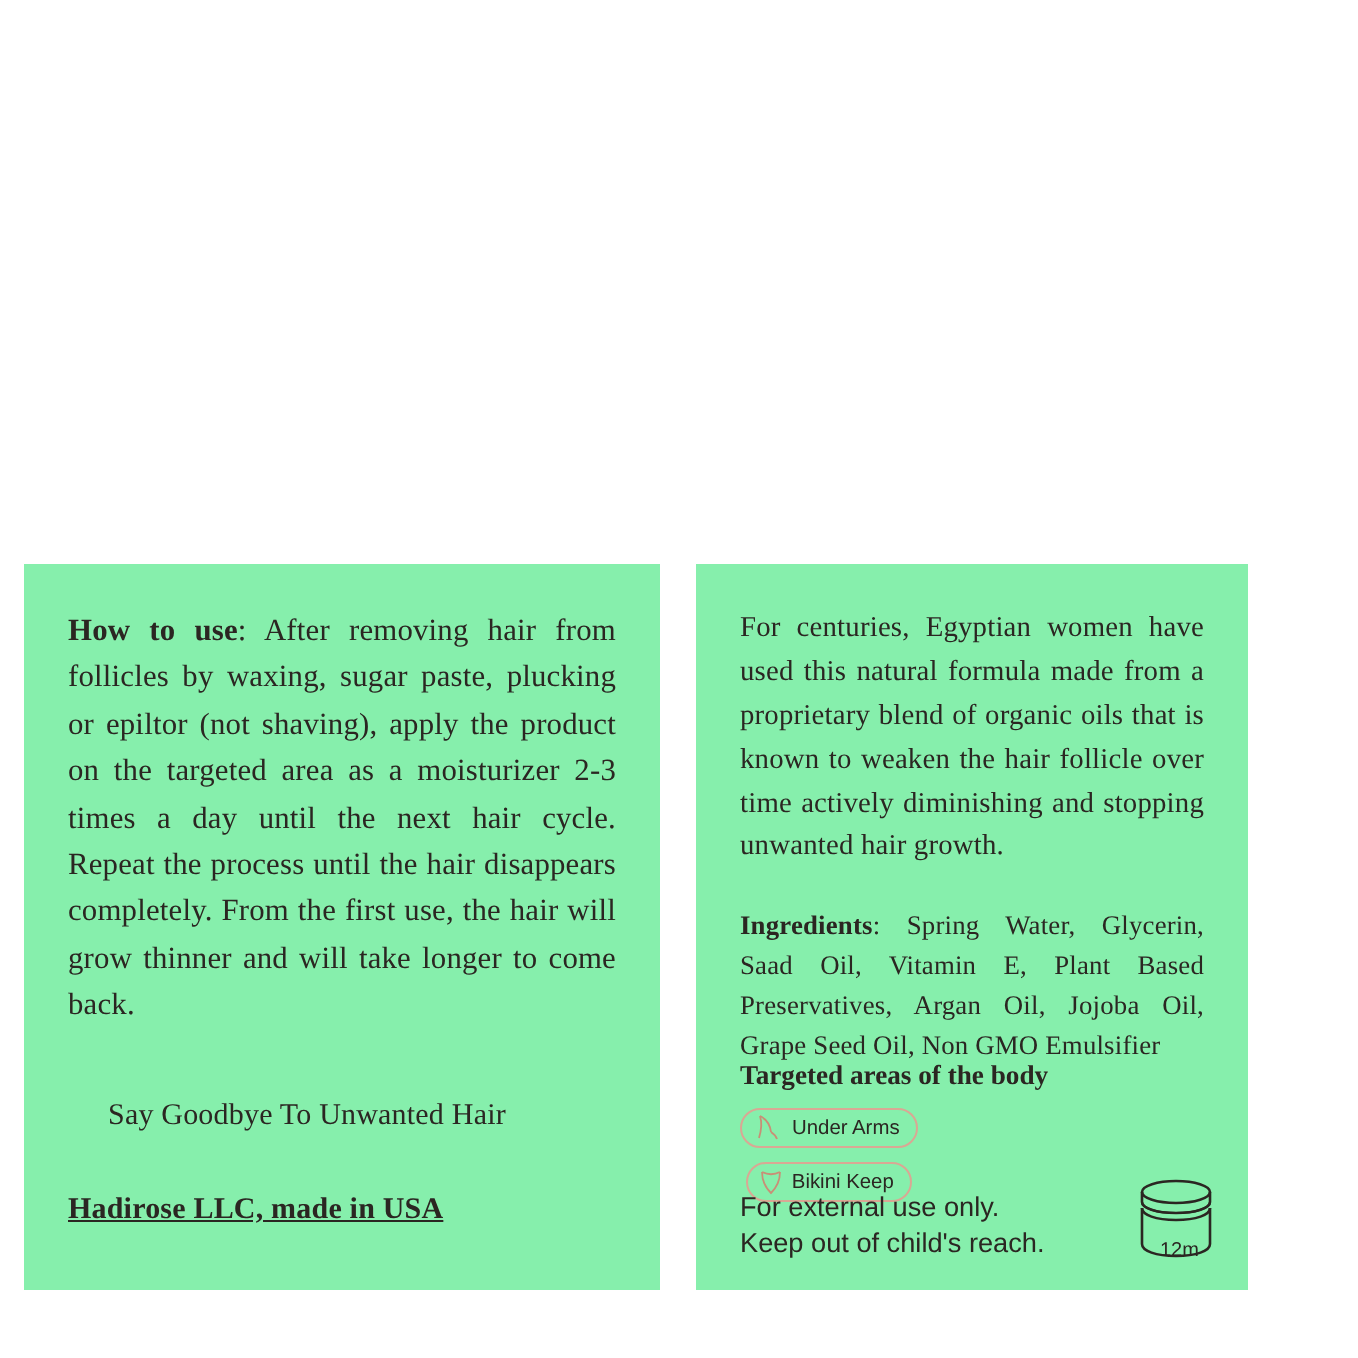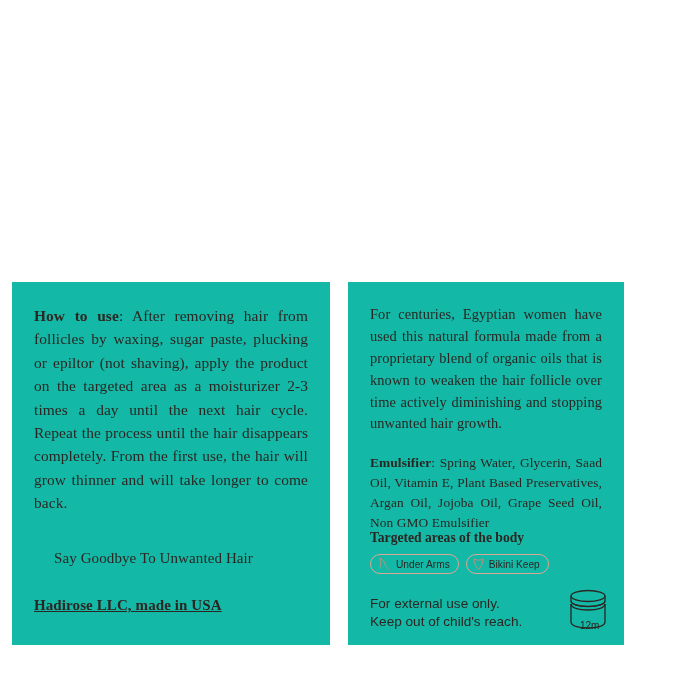--- a/index.html
+++ b/index.html
@@ -13,21 +13,21 @@
     font-family: "Liberation Serif", serif;
     overflow: hidden;
   }
   .stage {
     position: relative;
     width: 679px;
     height: 679px;
   }
   .panel {
     position: absolute;
-    background: #14b8a6;
+    background: #86efac;
     box-sizing: border-box;
   }
   .panel-left {
     left: 12px;
     top: 282px;
     width: 318px;
     height: 363px;
     padding: 22px 22px 0 22px;
   }
   .panel-right {
@@ -102,20 +102,21 @@
     font-weight: bold;
     color: #2b2622;
   }
   .badges {
     position: absolute;
     left: 22px;
     top: 272px;
     display: flex;
     gap: 7px;
     align-items: center;
+    flex-direction: column;
   }
   .badge {
     display: flex;
     align-items: center;
     gap: 4px;
     border: 1px solid #d9a894;
     border-radius: 12px;
     padding: 3px 8px 3px 5px;
     background: transparent;
     height: 20px;
@@ -160,21 +161,21 @@
 <div class="stage">
 
   <div class="panel panel-left">
     <p class="howto"><span class="lead">How to use</span><span>: After removing hair from follicles by waxing, sugar paste, plucking or epiltor (not shaving), apply the product on the targeted area as a moisturizer 2-3 times a day until the next hair cycle. Repeat the process until the hair disappears completely. From the first use, the hair will grow thinner and will take longer to come back.</span></p>
     <div class="tagline">Say Goodbye To Unwanted Hair</div>
     <div class="company">Hadirose LLC, made in USA</div>
   </div>
 
   <div class="panel panel-right">
     <p class="intro">For centuries, Egyptian women have used this natural formula made from a proprietary blend of organic oils that is known to weaken the hair follicle over time actively diminishing and stopping unwanted hair growth.</p>
-    <p class="ingredients"><span class="lead">Emulsifier</span><span>: Spring Water, Glycerin, Saad Oil, Vitamin E, Plant Based Preservatives, Argan Oil, Jojoba Oil, Grape Seed Oil, Non GMO Emulsifier</span></p>
+    <p class="ingredients"><span class="lead">Ingredients</span><span>: Spring Water, Glycerin, Saad Oil, Vitamin E, Plant Based Preservatives, Argan Oil, Jojoba Oil, Grape Seed Oil, Non GMO Emulsifier</span></p>
 
     <div class="targeted-title">Targeted areas of the body</div>
 
     <div class="badges">
       <div class="badge">
         <span>
           <svg width="16" height="14" viewBox="0 0 16 14">
             <path d="M4 1 C5 4 5 7 3.5 12" stroke="#c98f76" stroke-width="0.9" fill="none"></path>
             <path d="M4 1 C7 2.5 9 5 9.5 9" stroke="#c98f76" stroke-width="0.9" fill="none"></path>
             <path d="M9.5 9 C11 10 12 11 12.5 12.5" stroke="#c98f76" stroke-width="0.9" fill="none"></path>

